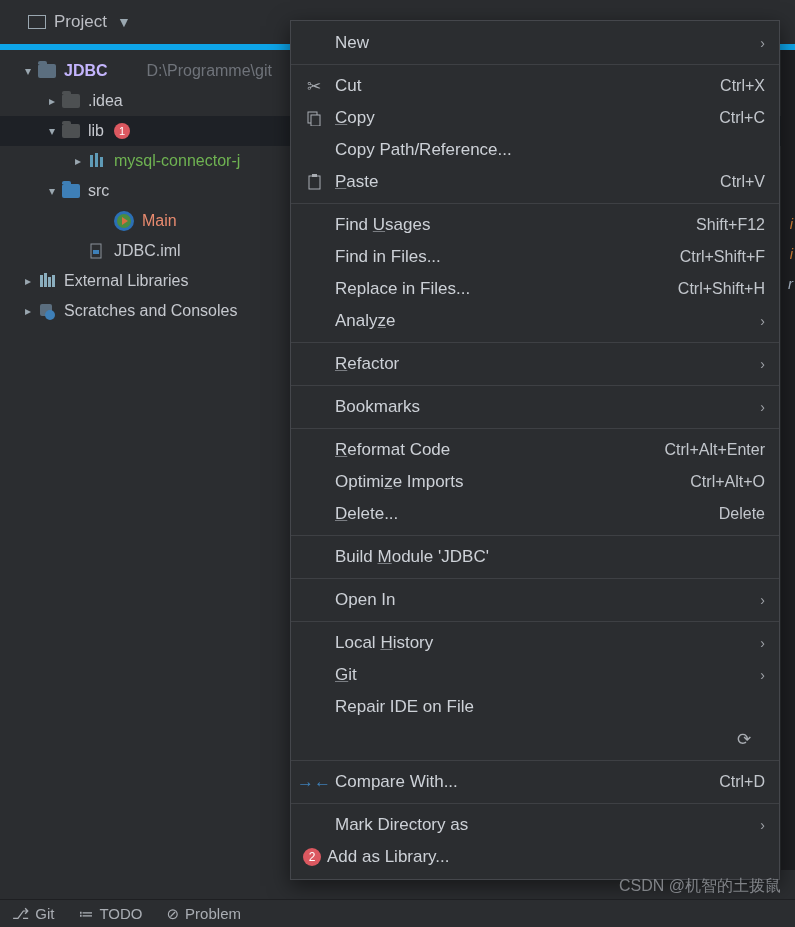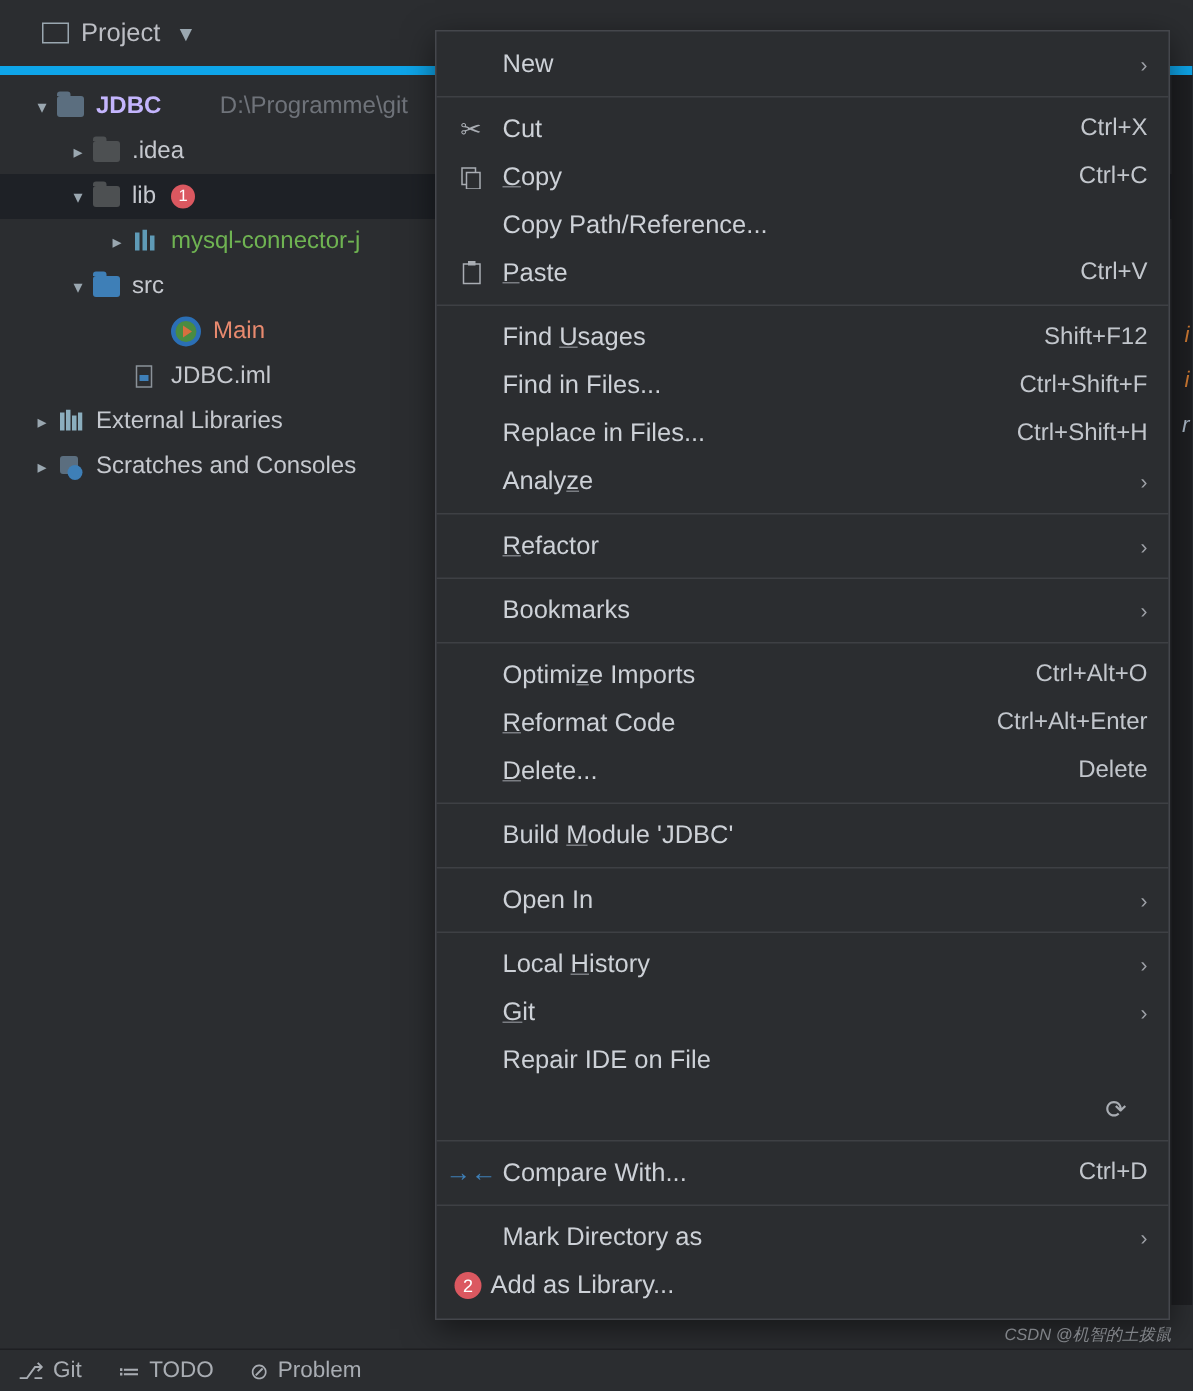--- a/index.html
+++ b/index.html
@@ -36,21 +36,21 @@
 .menu-icon { width: 22px; margin-right: 10px; display: flex; align-items: center; justify-content: center; color: #a9adb3; }
 .menu-label { flex: 1; }
 .menu-label u { text-decoration: underline; text-decoration-color: #7a7d82; }
 .shortcut { color: #c2c6cc; font-size: 16px; }
 .sub-arrow { color: #9da0a6; font-size: 14px; margin-left: 8px; }
 .menu-sep { height: 1px; background: #3e4044; margin: 5px 0; }
 .menu-badge { background: #db5860; color:#fff; border-radius:50%; width:18px; height:18px; font-size:12px; display:flex; align-items:center; justify-content:center; margin-right: 6px; }
 .bottom-bar { position: absolute; bottom: 0; left: 0; right: 0; height: 28px; background: #2b2d30; border-top: 1px solid #1e1f22; display: flex; align-items: center; padding: 0 12px; font-size: 15px; color: #a9adb3; }
 .bb-item { display: flex; align-items: center; margin-right: 24px; cursor: pointer; }
 .bb-item svg, .bb-item .i { margin-right: 6px; }
-.watermark { position: absolute; bottom: 30px; right: 14px; color: #8a8d92; font-size: 11px; opacity: 0.9; font-style: italic; }
+.watermark { position: absolute; bottom: 30px; right: 14px; color: #8a8d92; font-size: 16px; opacity: 0.9; }
 .editor-peek { position: absolute; right: 0; top: 50px; width: 14px; height: 820px; background: #1e1f22; }
 .epk { position: absolute; right: 2px; font-size: 15px; font-style: italic; color: #cc7832; }
 </style>
 </head>
 <body>
 
 <div class="top-bar">
   <div class="proj-icon"></div>
   <span class="title">Project</span>
   <span class="dd">▼</span>
@@ -199,27 +199,27 @@
     </div>
   <div class="menu-sep"></div>
   <div class="menu-item">
       <span class="menu-icon"></span>
       <span class="menu-label">Bookmarks</span>
       <span class="sub-arrow">›</span>
     </div>
   <div class="menu-sep"></div>
   <div class="menu-item">
       <span class="menu-icon"></span>
+      <span class="menu-label"><u>R</u>eformat Code</span>
+      <span class="shortcut">Ctrl+Alt+Enter</span>
+    </div>
+  <div class="menu-item">
+      <span class="menu-icon"></span>
       <span class="menu-label">Optimi<u>z</u>e Imports</span>
       <span class="shortcut">Ctrl+Alt+O</span>
-    </div>
-  <div class="menu-item">
-      <span class="menu-icon"></span>
-      <span class="menu-label"><u>R</u>eformat Code</span>
-      <span class="shortcut">Ctrl+Alt+Enter</span>
     </div>
   <div class="menu-item">
       <span class="menu-icon"></span>
       <span class="menu-label"><u>D</u>elete...</span>
       <span class="shortcut">Delete</span>
     </div>
   <div class="menu-sep"></div>
   <div class="menu-item">
       <span class="menu-icon"></span>
       <span class="menu-label">Build <u>M</u>odule 'JDBC'</span>

